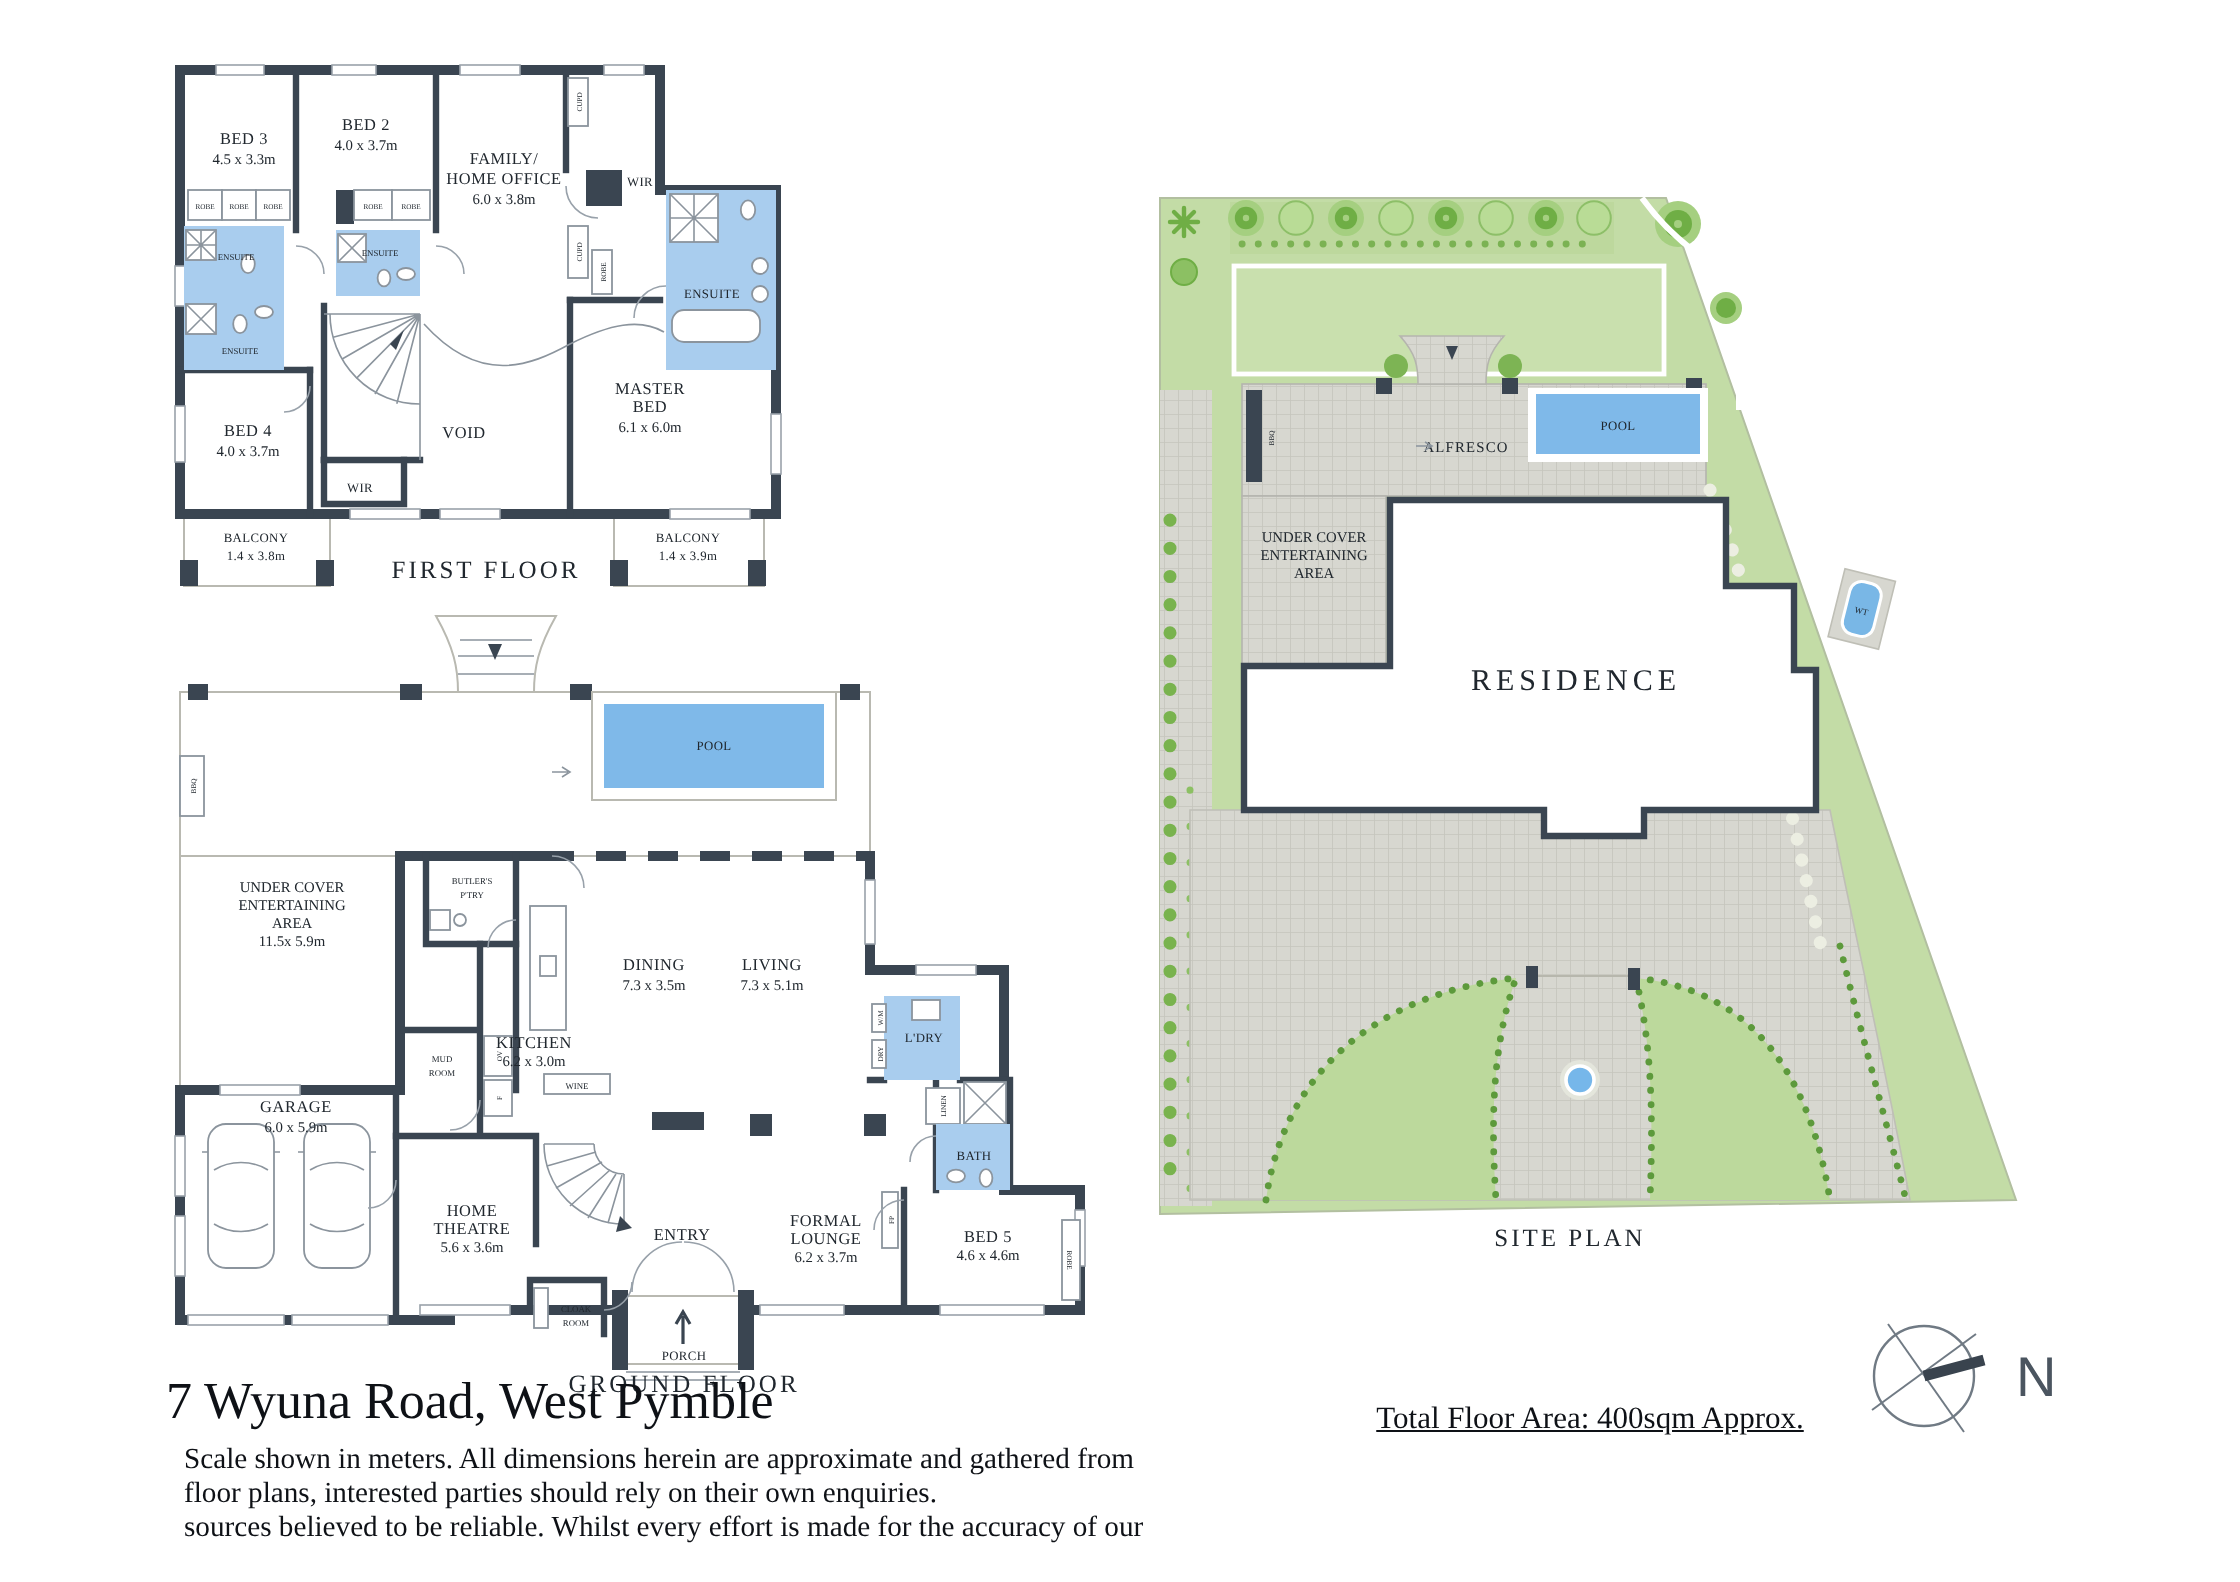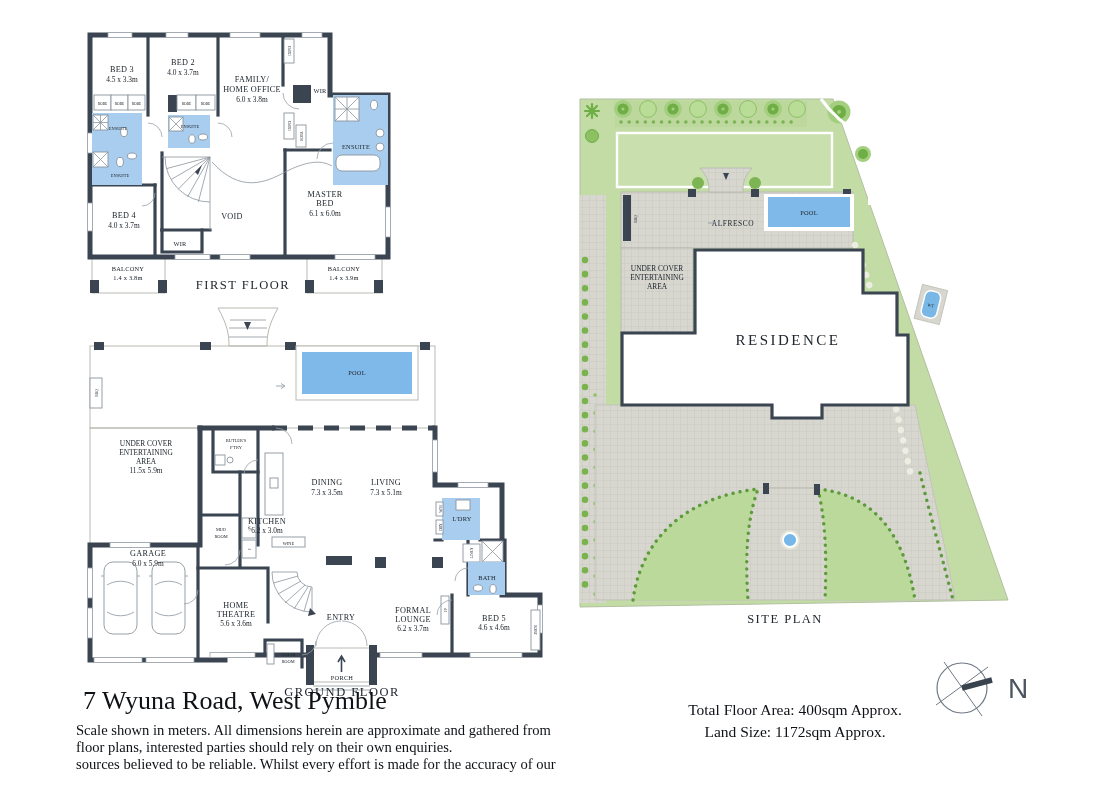--- a/index.html
+++ b/index.html
@@ -16,22 +16,22 @@
   .t-res{font-size:15px;letter-spacing:2.5px;}
   .wall{stroke:#3a4551;stroke-width:5;fill:none;stroke-linecap:square;}
   .wall3{stroke:#3a4551;stroke-width:3.2;fill:none;stroke-linecap:square;}
   .thin{stroke:#8b949d;stroke-width:.8;fill:none;}
   .fix{stroke:#8b949d;stroke-width:.9;fill:#fff;}
   .win{fill:#ffffff;stroke:#9aa2aa;stroke-width:.8;}
   .arc{stroke:#98a1aa;stroke-width:.8;fill:none;}
   .wet{fill:#a9cdee;}
   .pavE{stroke:#b9b9b1;stroke-width:1;fill:none;}
   #address{position:absolute;left:83px;top:686px;font-size:26px;color:#0e1116;}
-  #disclaimer{position:absolute;left:76px;top:722px;font-size:14.6px;line-height:16.8px;color:#0e1116;width:500px;}
-  #areas{position:absolute;left:650px;top:699px;width:290px;text-align:center;font-size:15.5px;line-height:22px;color:#0e1116;}
+  #disclaimer{position:absolute;left:92px;top:722px;font-size:14.6px;line-height:16.8px;color:#0e1116;width:500px;}
+  #areas{position:absolute;left:650px;top:699px;width:290px;text-align:center;font-size:15.5px;line-height:22px;color:#0e1116;text-decoration:underline;}
 </style>
 </head>
 <body>
 
 <div id="canvas">
 
 <svg style="left:80px;top:25px" width="330" height="285" viewBox="0 0 330 285">
   <defs>
     <pattern id="pav1" width="9" height="9" patternUnits="userSpaceOnUse">
       <rect width="9" height="9" fill="#dadad4"></rect>
@@ -474,16 +474,15 @@
 </svg>
 
 <div id="address">7 Wyuna Road, West Pymble</div>
 <div id="disclaimer">
   <div>Scale shown in meters. All dimensions herein are approximate and gathered from</div>
   <div>floor plans, interested parties should rely on their own enquiries.</div>
   <div>sources believed to be reliable. Whilst every effort is made for the accuracy of our</div>
 </div>
 <div id="areas">
   <div>Total Floor Area: 400sqm Approx.</div>
-  <div>Land Size: 1172sqm Approx.</div>
 </div>
 
 </div>
 
 </body></html>

